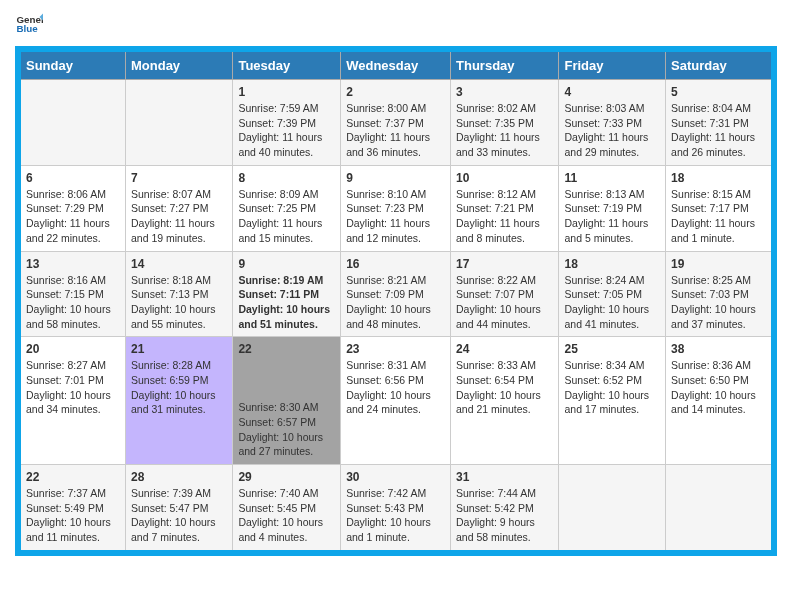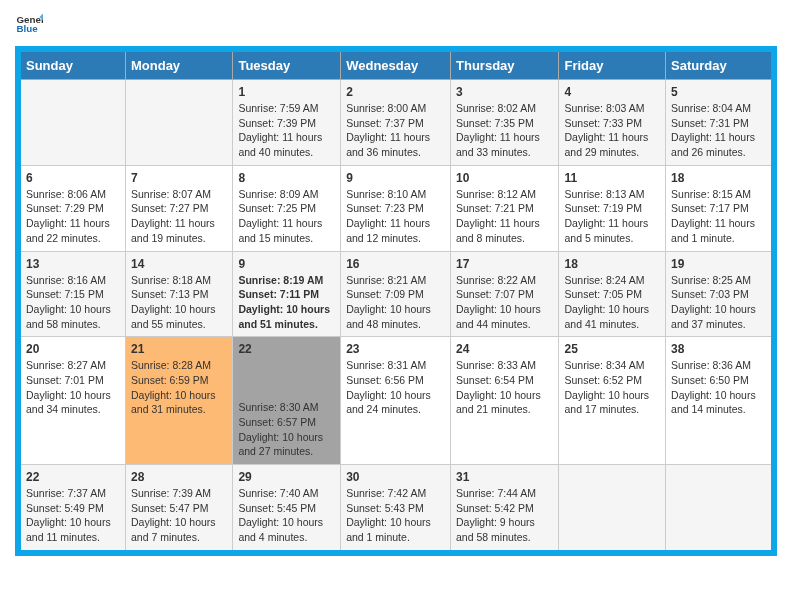--- a/index.html
+++ b/index.html
@@ -229,21 +229,21 @@
 Daylight: 10 hours and 37 minutes.</div>
         </td>
       </tr>
       <tr>
         <td style="background-color: rgb(255, 255, 255);">
           <span class="day-number">20</span>
           <div class="cell-content" style="white-space: pre-line;">Sunrise: 8:27 AM
 Sunset: 7:01 PM
 Daylight: 10 hours and 34 minutes.</div>
         </td>
-        <td style="background-color: #fdba74;">
+        <td style="background-color: #c4b5fd;">
           <span class="day-number">21</span>
           <div class="cell-content" style="white-space: pre-line;">Sunrise: 8:28 AM
 Sunset: 6:59 PM
 Daylight: 10 hours and 31 minutes.</div>
         </td>
         <td style="background-color: #a3a3a3;">
           <span class="day-number">22</span>
           <div class="cell-content" style="white-space: pre-line; margin-top: 44px;">Sunrise: 8:30 AM
 Sunset: 6:57 PM
 Daylight: 10 hours and 27 minutes.</div>

